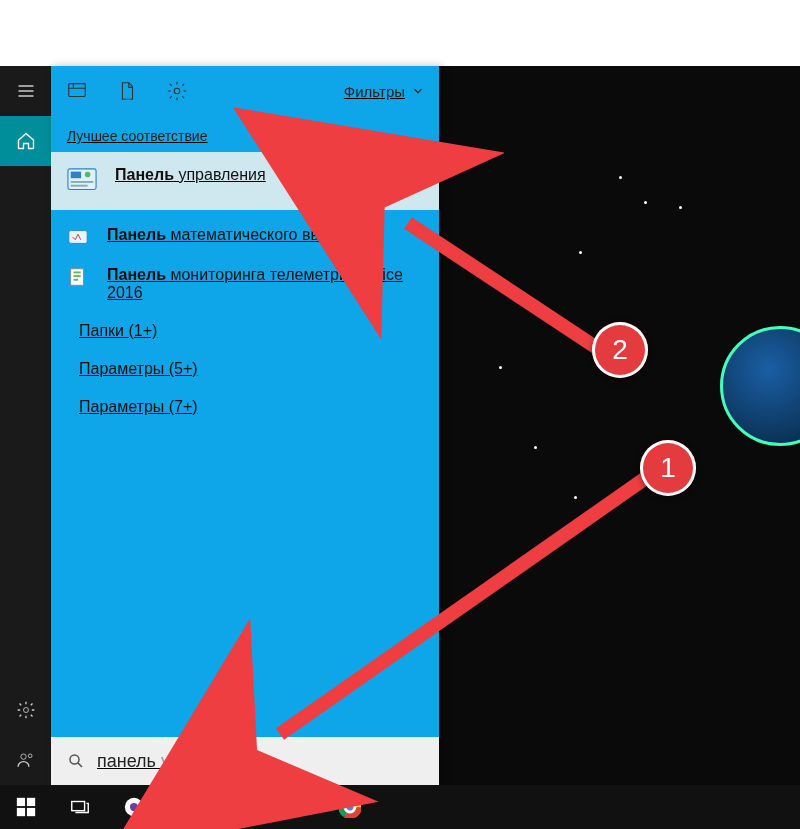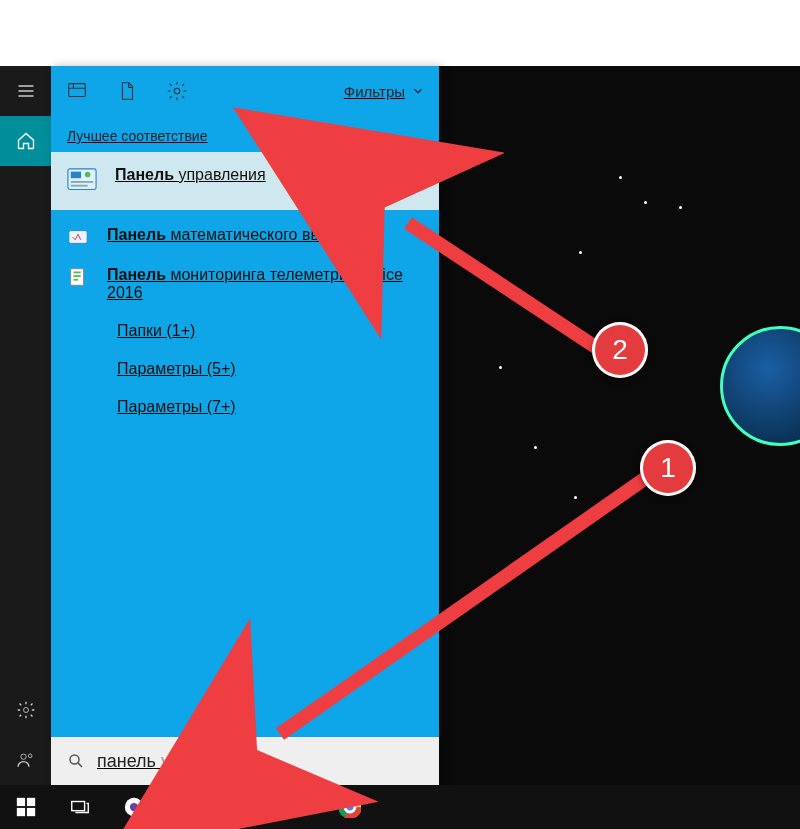--- a/index.html
+++ b/index.html
@@ -23,21 +23,21 @@
   .section-h { font-size:14px; color:#222; padding: 12px 16px 8px; }
   .best { background:#cfe8ef; padding:14px 16px; display:flex; gap:18px; align-items:flex-start; }
   .cp-icon { width:30px; height:30px; flex:none; }
   .best .title { font-size:16px; color:#111; }
   .best .title .bold { font-weight:700; }
   .best .sub { font-size:14px; color:#3b5c63; margin-top:2px; }
   .apps { padding-top:8px; }
   .app-item { display:flex; gap:18px; align-items:flex-start; padding:8px 16px 10px; font-size:16px; color:#111; }
   .app-item .ic { width:22px; height:22px; flex:none; font-size:16px; display:flex; align-items:center; justify-content:center;}
   .app-item .bold { font-weight:700; }
-  .group-line { font-size:16px; color:#111; padding:10px 28px;margin-left:38px; }
+  .group-line { font-size:16px; color:#111; padding:10px 28px; }
   .group-line .plus { color:#111; }
   .panel-fill { flex:1; }
   .search-row { height:48px; background:#efefef; display:flex; align-items:center; padding:0 16px; gap:12px; font-size:18px; color:#333; }
   .search-row svg { width:18px; height:18px; stroke:#555; fill:none; stroke-width:2px;}
   .search-row .typed .bold { color:#222; }
   .search-row .ghost { color:#9d9d9d; }
   
   .taskbar { position:absolute; left:0; right:0; bottom:0; height:44px; background:#111; display:flex; align-items:center; padding:0 6px; gap:14px; }
   .tb-btn { width:40px; height:40px; display:flex; align-items:center; justify-content:center; color:#fff; font-size:18px; }
   .tb-btn svg { width:22px; height:22px; }

